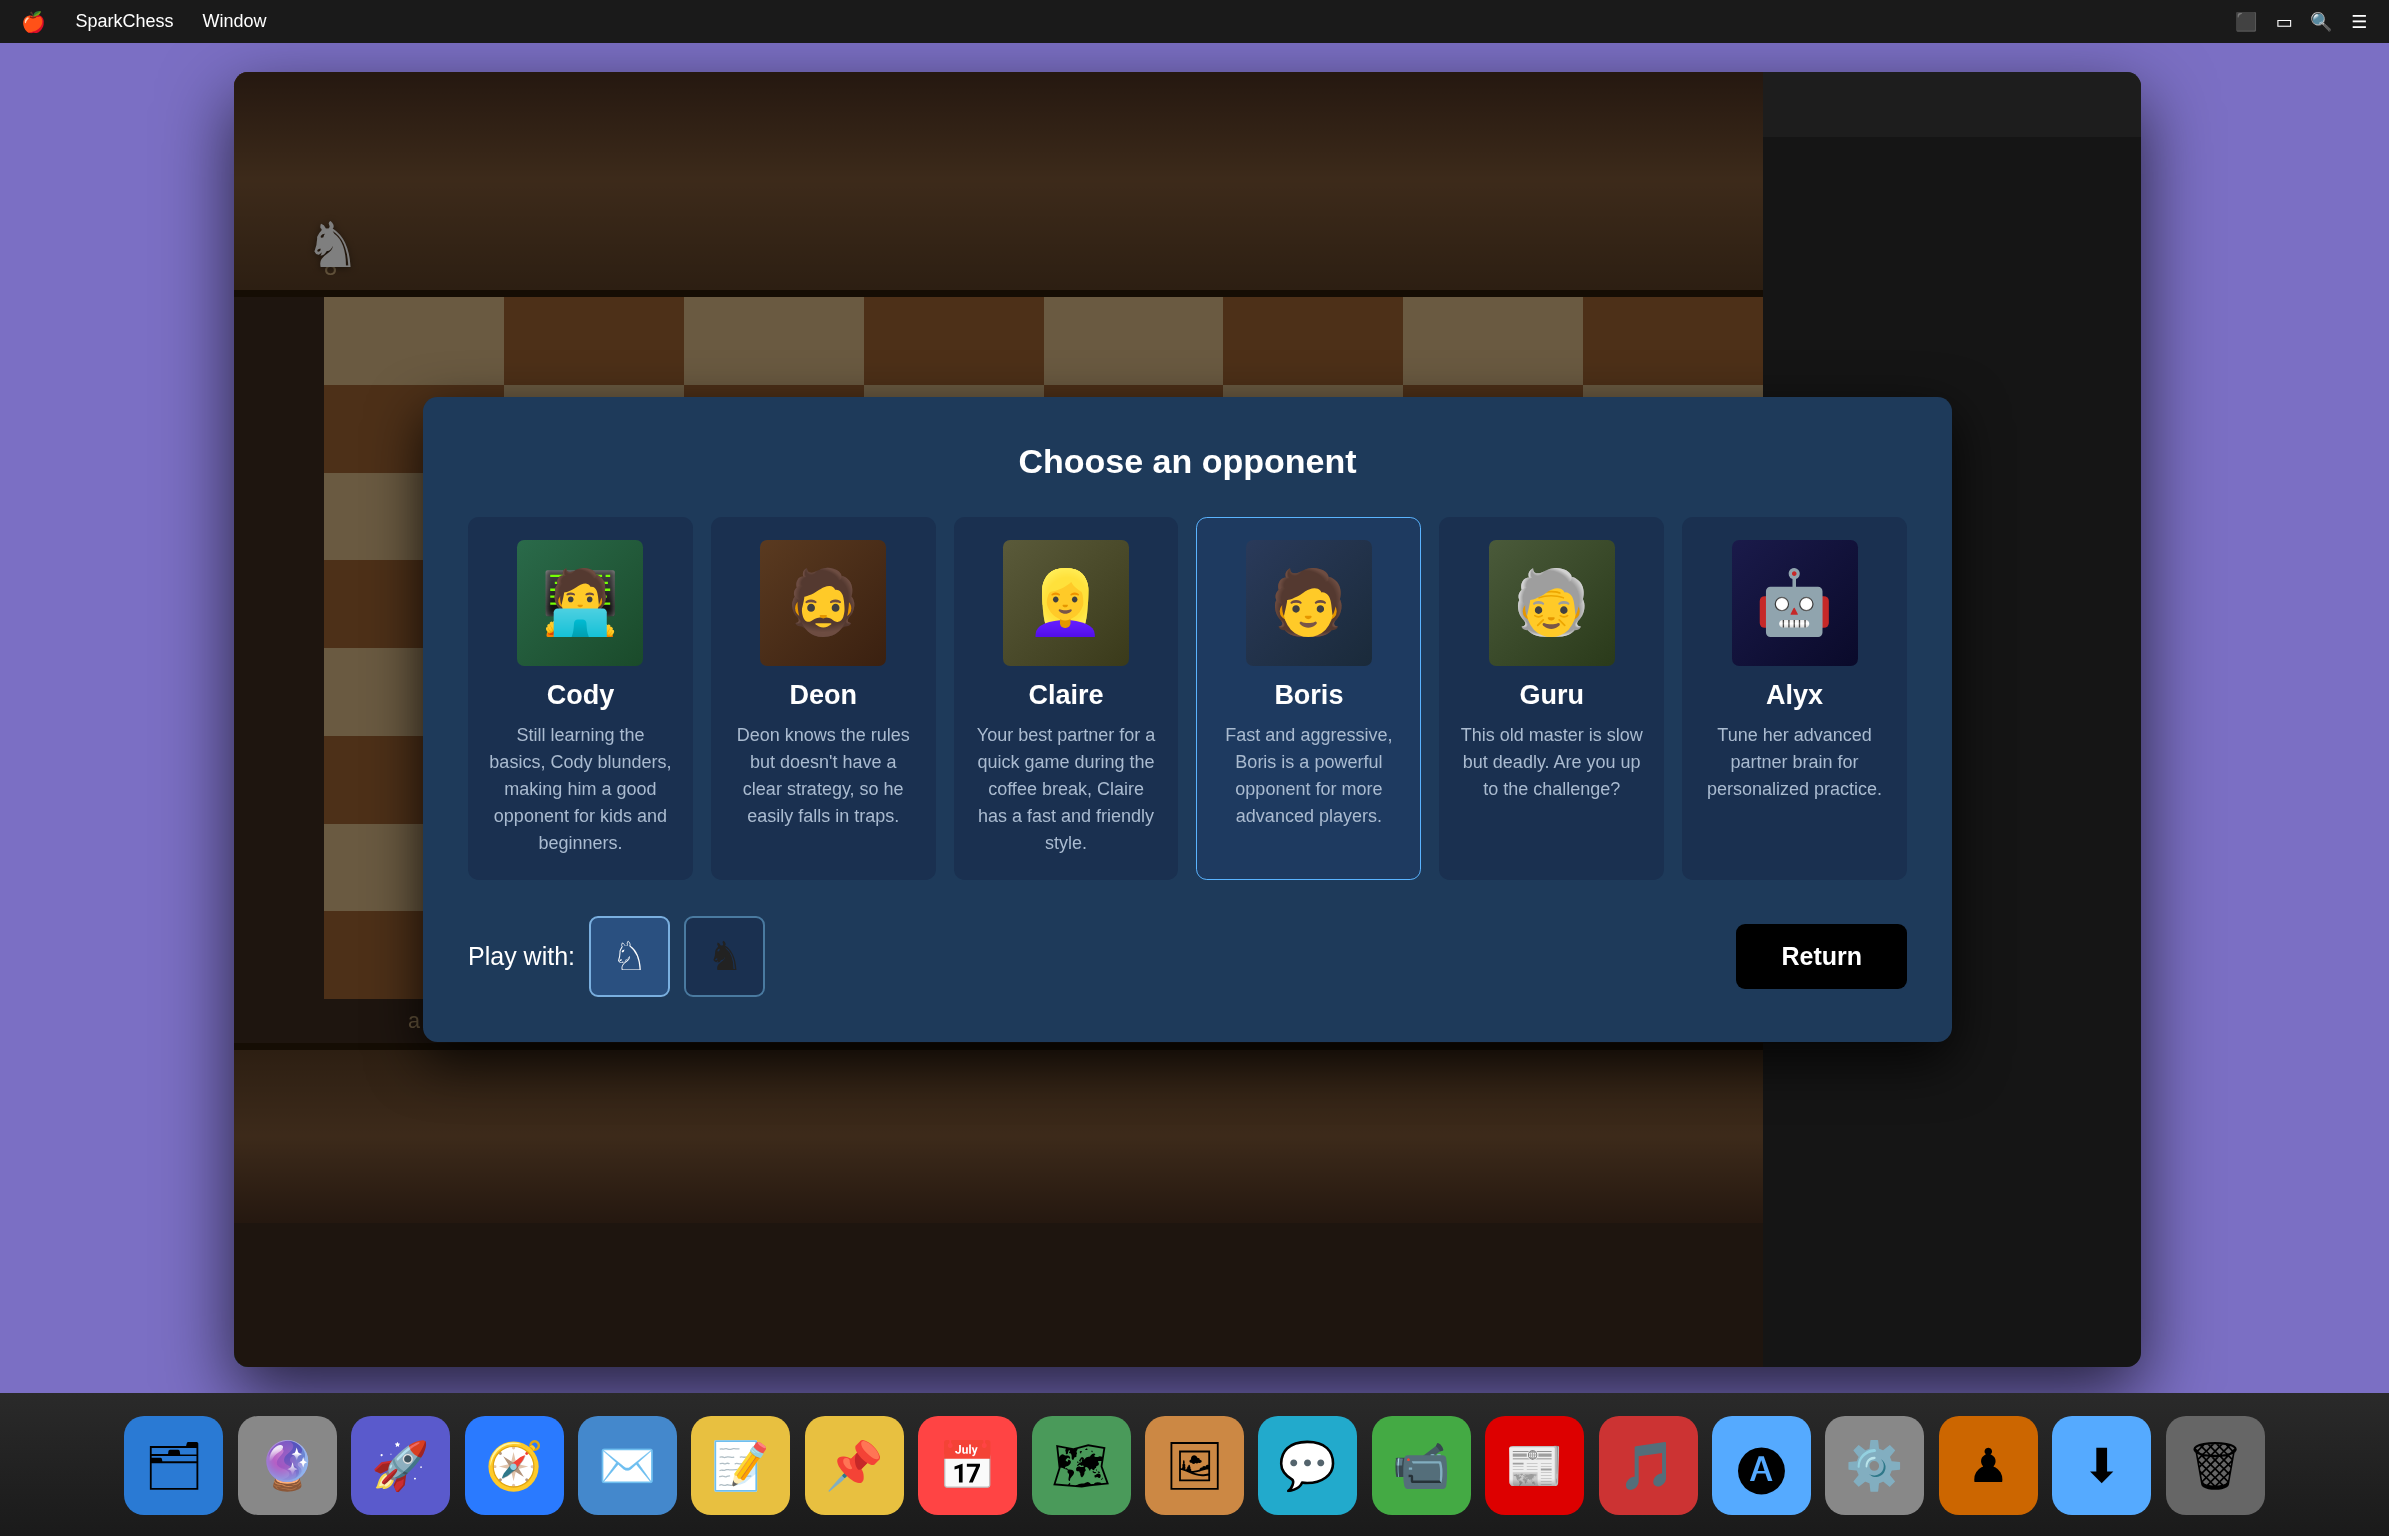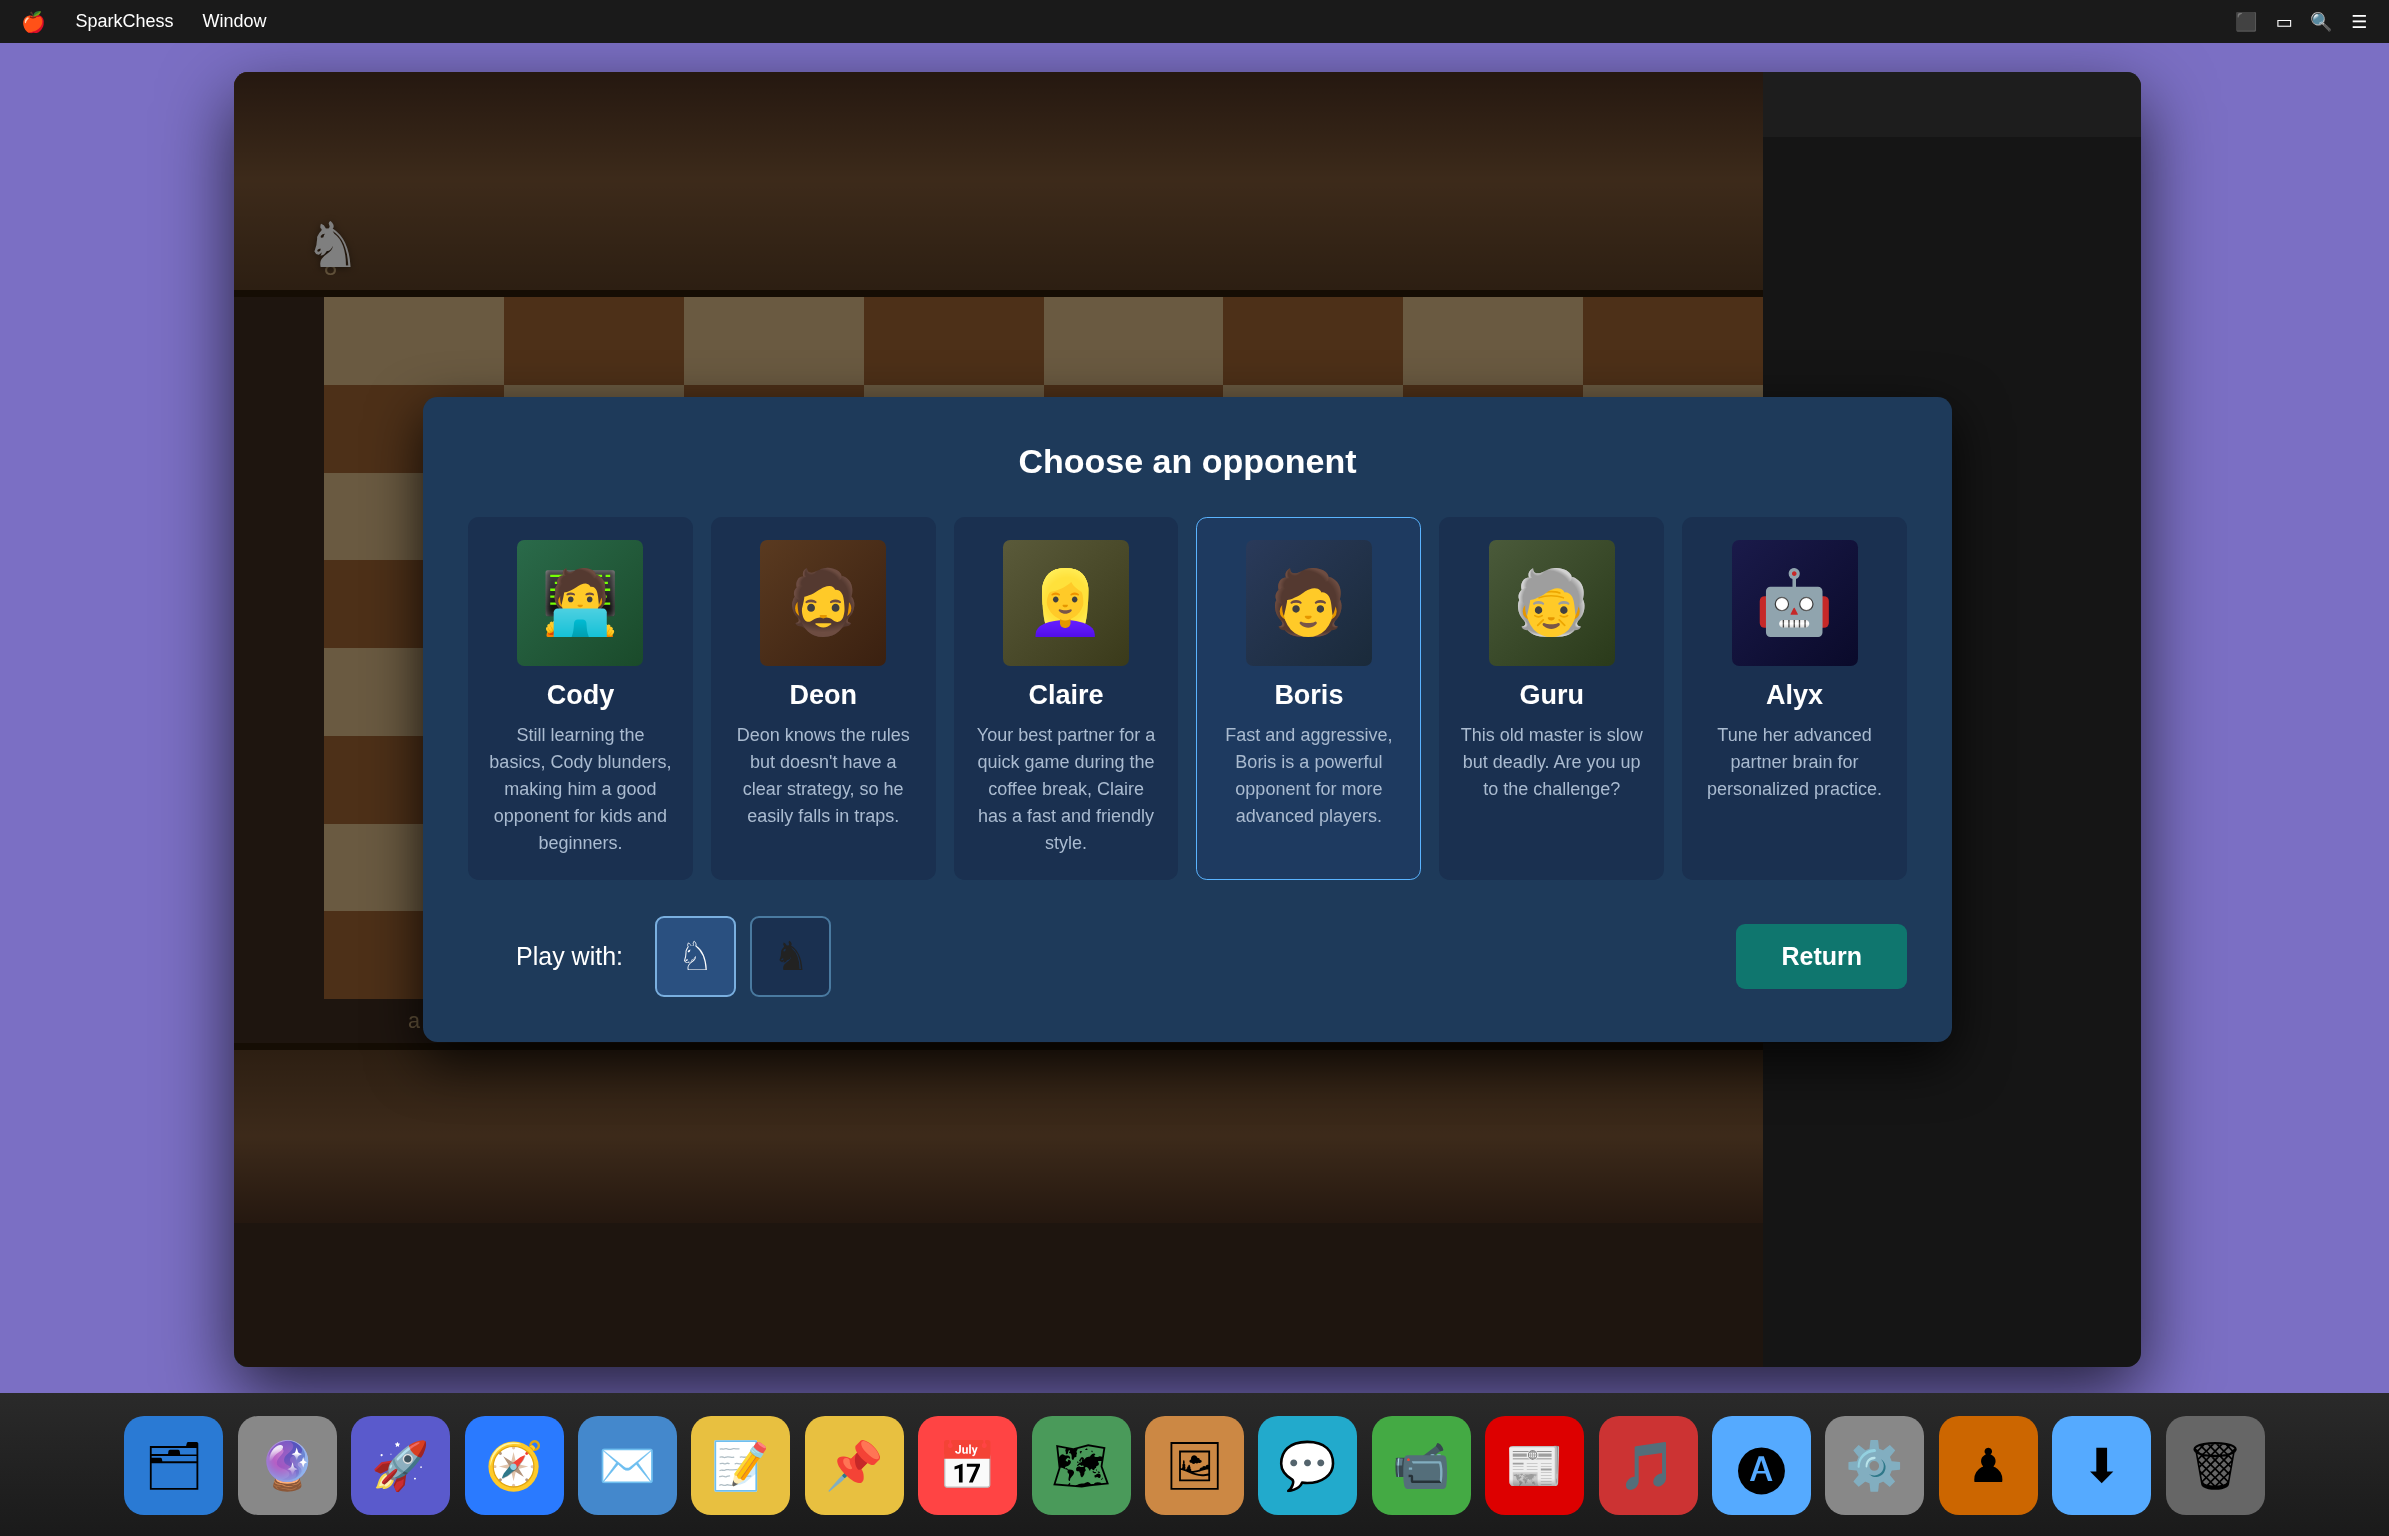--- a/index.html
+++ b/index.html
@@ -248,22 +248,21 @@
       color: #aabbd0;
       font-size: 18px;
       text-align: center;
       line-height: 1.5;
     }
 
     
     .play-with-row {
       display: flex;
       align-items: center;
-      gap: 32px;
-      margin-left: 48px;
+      gap: 14px;
     }
     .play-with-label {
       color: white;
       font-size: 25px;
     }
     .color-btn {
       width: 81px;
       height: 81px;
       border-radius: 9px;
       border: 2.7px solid #4a7aa0;
@@ -274,21 +273,21 @@
       justify-content: center;
       font-size: 36px;
     }
     .color-btn.selected {
       background: #2a5080;
       border-color: #6aafdf;
     }
     .return-btn {
       margin-left: auto;
       padding: 18px 45px;
-      background: #0f766e;
+      background: #000000;
       border: none;
       color: white;
       font-size: 25px;
       font-weight: 600;
       border-radius: 9px;
       cursor: pointer;
     }
 
     
     .dock {

